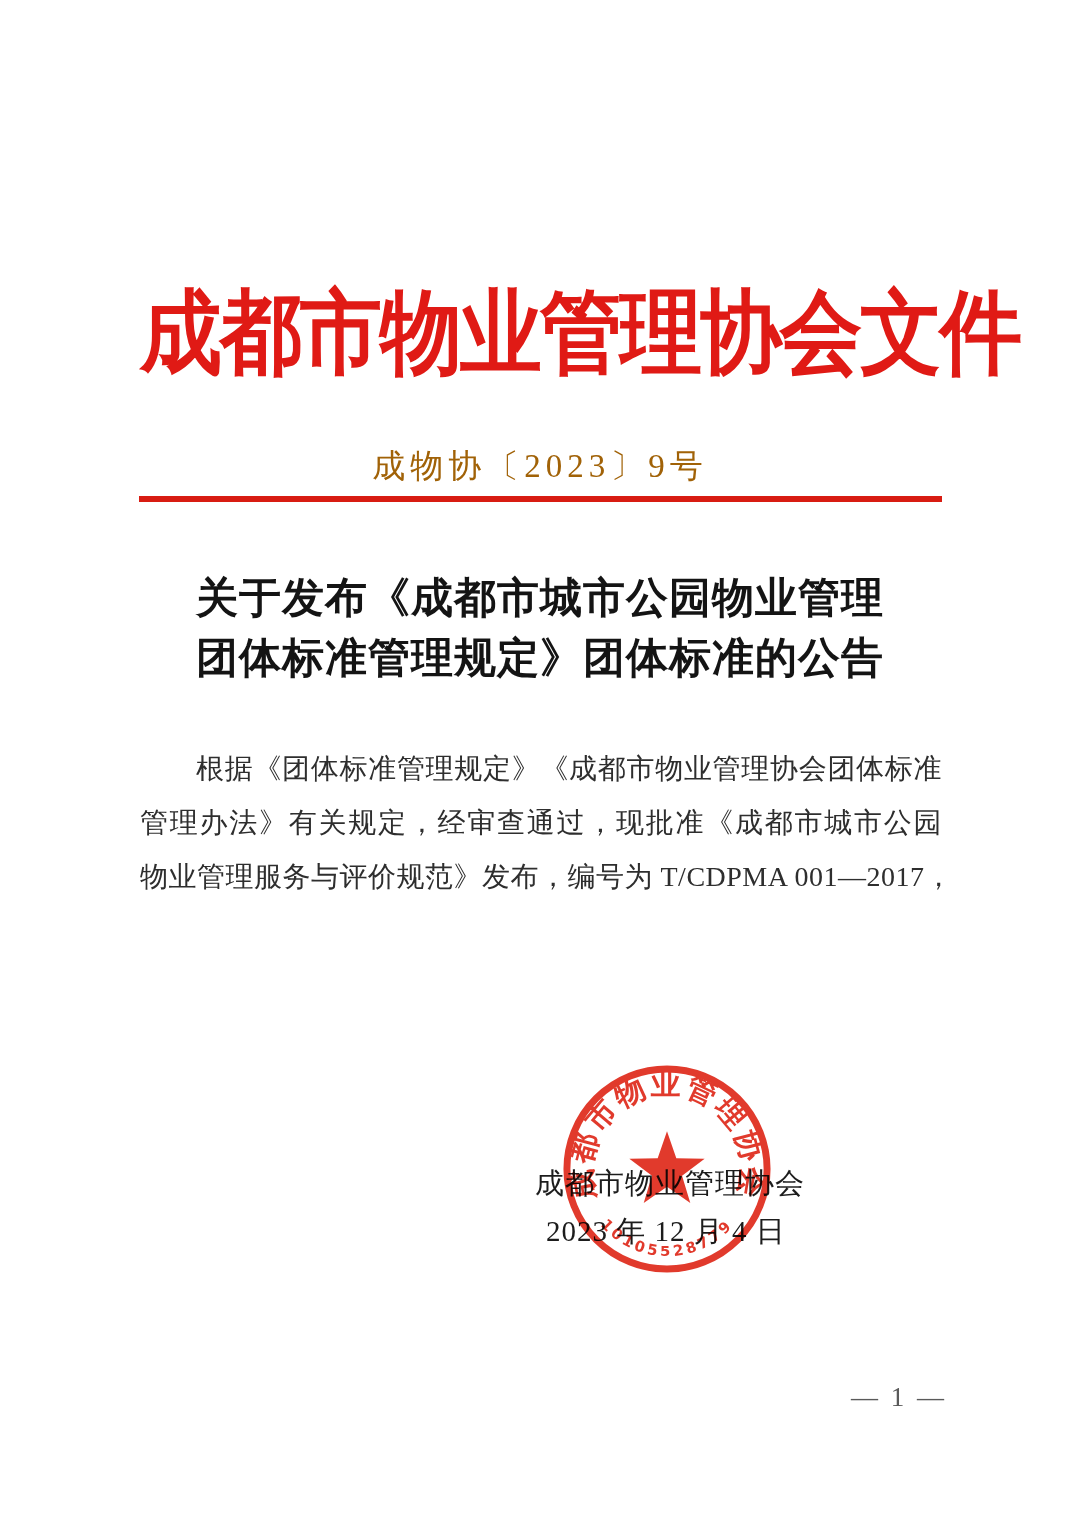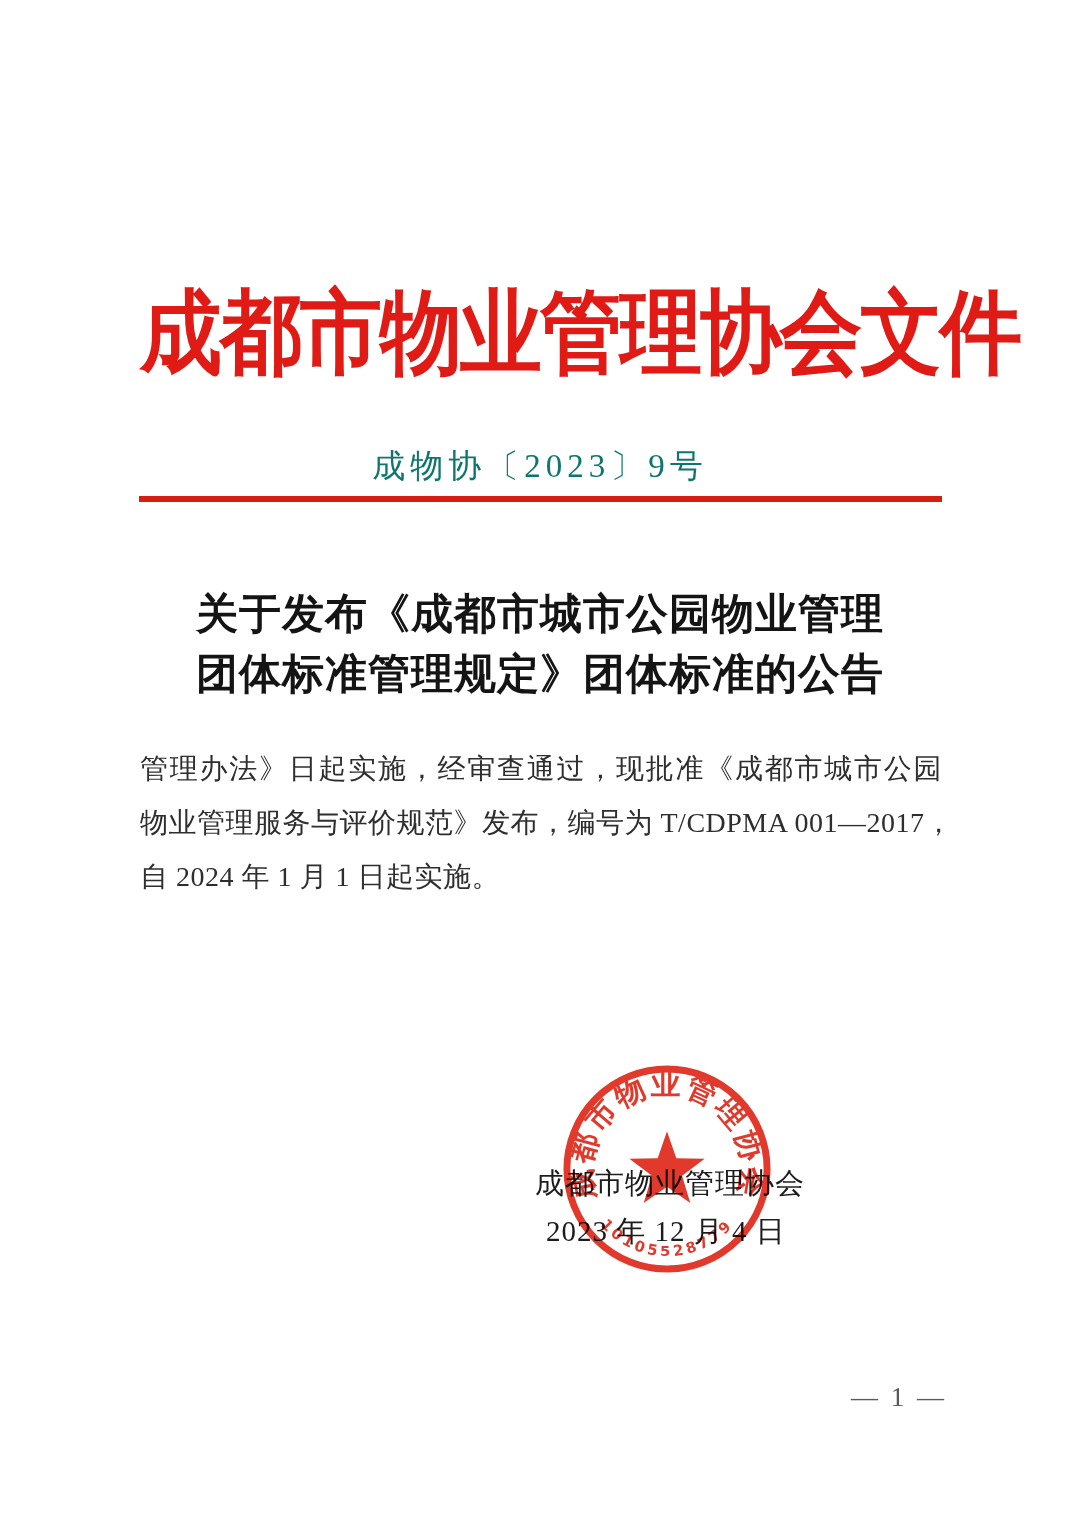--- a/index.html
+++ b/index.html
@@ -30,42 +30,41 @@
     transform-origin: center top;
   }
   .doc-number {
     position: absolute;
     top: 444px;
     left: 0;
     width: 100%;
     text-align: center;
     font-size: 33px;
     letter-spacing: 5px;
-    color: #0f766e;
+    color: #a16207;
   }
   .red-rule {
     position: absolute;
     top: 496px;
     left: 139px;
     width: 803px;
     height: 6px;
     background: #d81c12;
   }
   .doc-title {
     position: absolute;
     top: 568px;
     left: 0;
     width: 100%;
     text-align: center;
     font-size: 42px;
     font-weight: bold;
     color: #141414;
     line-height: 60px;
     letter-spacing: 1px;
-    margin-top: 16px;
   }
   .body-text {
     position: absolute;
     top: 742px;
     left: 140px;
     width: 802px;
     font-size: 28px;
     line-height: 54px;
     color: #2e2e2e;
     letter-spacing: 0.5px;
@@ -136,23 +135,23 @@
   <div class="doc-number">成物协〔2023〕9号</div>
 
   <div class="red-rule"></div>
 
   <div class="doc-title">
     <div>关于发布《成都市城市公园物业管理</div>
     <div>团体标准管理规定》团体标准的公告</div>
   </div>
 
   <div class="body-text">
-    <div class="body-line">管理办法》日起实施，经审查通过，现批准《成都市城市公园</div>
+    <div class="body-line first">根据《团体标准管理规定》《成都市物业管理协会团体标准</div>
+    <div class="body-line">管理办法》有关规定，经审查通过，现批准《成都市城市公园</div>
     <div class="body-line">物业管理服务与评价规范》发布，编号为 T/CDPMA 001—2017，</div>
-    <div class="body-line last">自 2024 年 1 月 1 日起实施。</div>
   </div>
 
   <div class="sign-name">成都市物业管理协会</div>
 
   <div class="sign-date">2023 年 12 月 4 日</div>
 
   <svg class="seal" viewBox="0 0 220 220">
     <defs>
       <path id="seal-arc-top" d="M 39.5 138.5 A 76 76 0 1 1 180.5 138.5" fill="none"></path>
       <path id="seal-arc-bottom" d="M 40.7 164.2 A 88 88 0 0 0 179.3 164.2" fill="none"></path>

